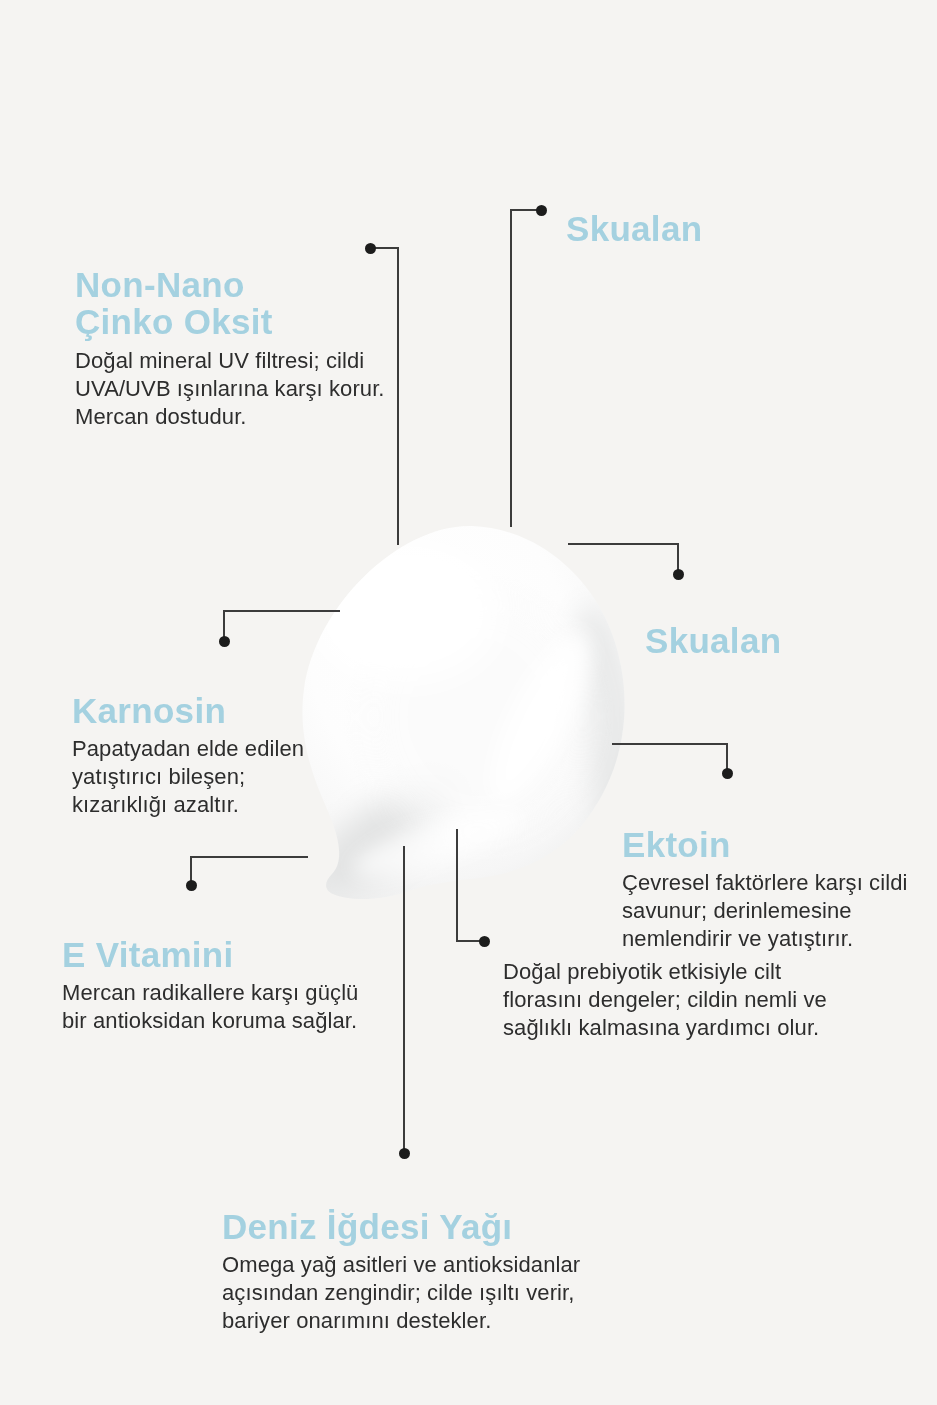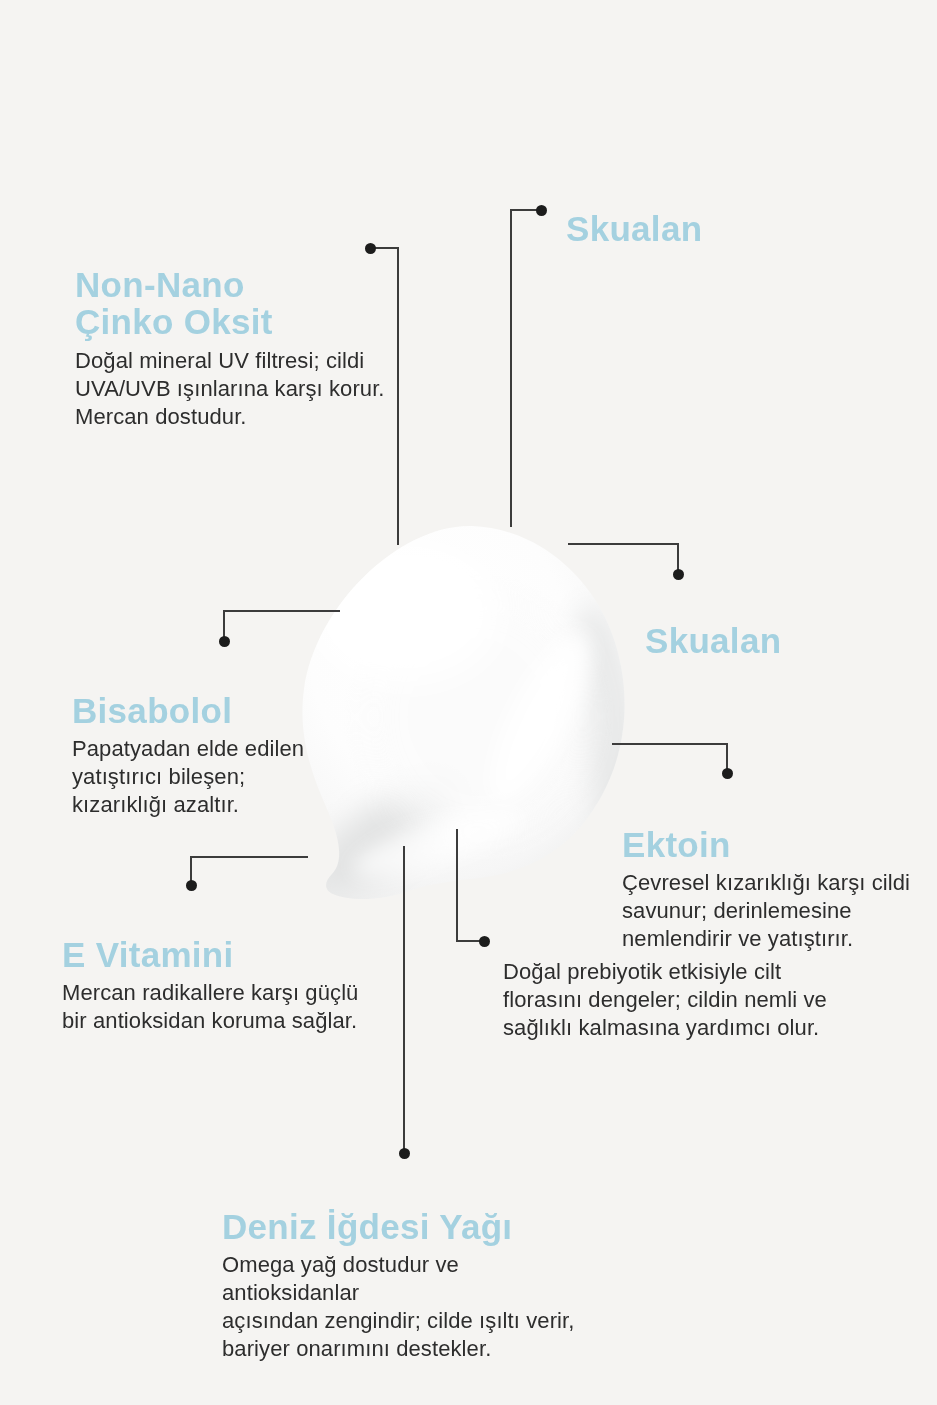--- a/index.html
+++ b/index.html
@@ -113,45 +113,45 @@
     <p class="desc">Doğal mineral UV filtresi; cildi
 UVA/UVB ışınlarına karşı korur.
 Mercan dostudur.</p>
   </div>
 
   <div class="label" style="left:645px;top:584px;width:270px">
     <h2 class="title">Skualan</h2>
   </div>
 
   <div class="label" style="left:72px;top:654px;width:270px">
-    <h2 class="title">Bisabolol</h2>
+    <h2 class="title">Karnosin</h2>
     <p class="desc">Papatyadan elde edilen
 yatıştırıcı bileşen;
 kızarıklığı azaltır.</p>
   </div>
 
   <div class="label" style="left:622px;top:788px;width:300px">
     <h2 class="title">Ektoin</h2>
-    <p class="desc">Çevresel kızarıklığı karşı cildi
+    <p class="desc">Çevresel faktörlere karşı cildi
 savunur; derinlemesine
 nemlendirir ve yatıştırır.</p>
   </div>
 
   <div class="label" style="left:62px;top:898px;width:320px">
     <h2 class="title">E Vitamini</h2>
     <p class="desc">Mercan radikallere karşı güçlü
 bir antioksidan koruma sağlar.</p>
   </div>
 
   <div class="label" style="left:503px;top:920px;width:345px">
     <p class="desc">Doğal prebiyotik etkisiyle cilt
 florasını dengeler; cildin nemli ve
 sağlıklı kalmasına yardımcı olur.</p>
   </div>
 
   <div class="label" style="left:222px;top:1170px;width:370px">
     <h2 class="title">Deniz İğdesi Yağı</h2>
-    <p class="desc">Omega yağ dostudur ve antioksidanlar
+    <p class="desc">Omega yağ asitleri ve antioksidanlar
 açısından zengindir; cilde ışıltı verir,
 bariyer onarımını destekler.</p>
   </div>
 
 </div>
 
 </body></html>

